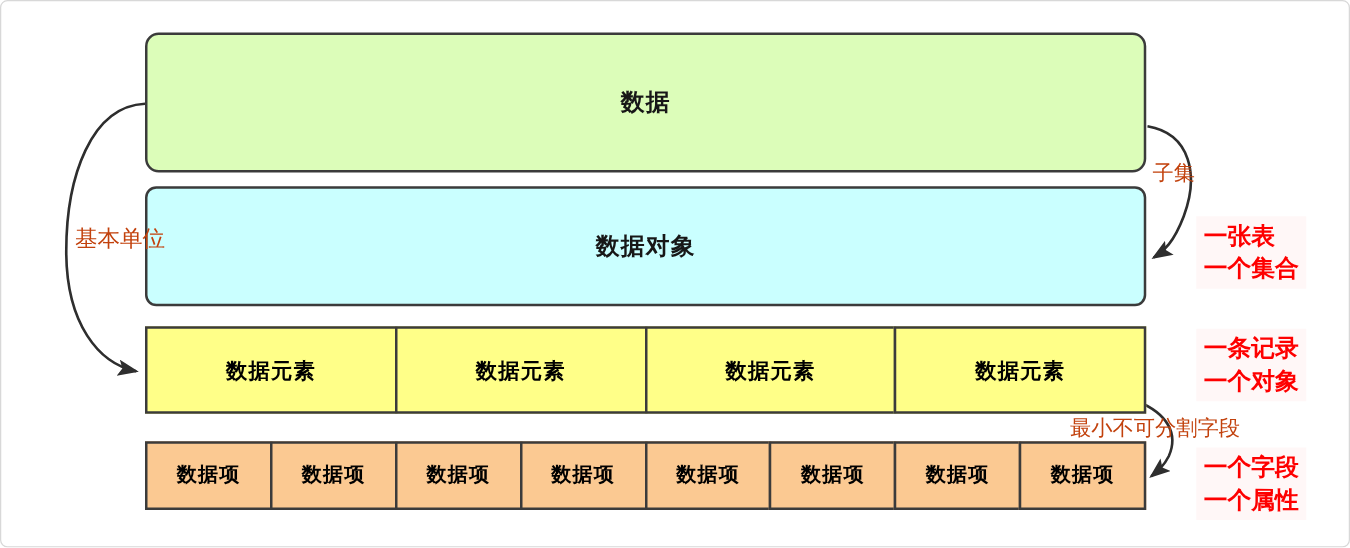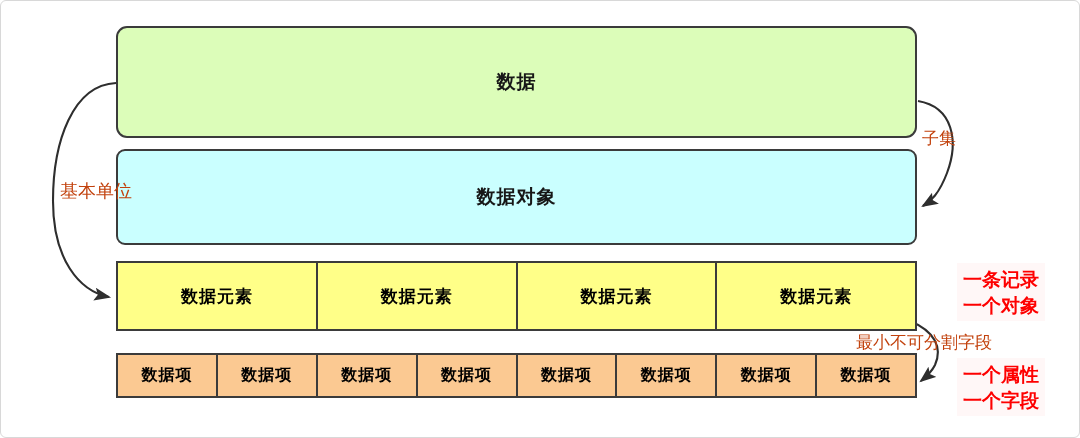--- a/index.html
+++ b/index.html
@@ -48,21 +48,21 @@
 
   .row {
     position: absolute;
     display: flex;
     box-sizing: border-box;
   }
   #row-elements {
     left: 115px; top: 260px; width: 801px; height: 70px;
   }
   #row-items {
-    left: 115px; top: 352px; width: 801px; height: 45px;
+    left: 115px; top: 352px; width: 801px; height: 55px;
   }
   .cell {
     box-sizing: border-box;
     border: 2px solid #3b3b3b;
     display: flex;
     align-items: center;
     justify-content: center;
     font-weight: bold;
     color: #000000;
     letter-spacing: 1px;
@@ -190,24 +190,28 @@
       <span>数据项</span>
     </div>
   </div>
 
   <div class="label" id="label-basic-unit">基本单位</div>
 
   <div class="label" id="label-subset">子集</div>
 
   <div class="label" id="label-smallest">最小不可分割字段</div>
 
+  <div class="note" id="note-table">
+    <div>一张表</div>
+    <div>一个集合</div>
+  </div>
 
   <div class="note" id="note-record">
     <div>一条记录</div>
     <div>一个对象</div>
   </div>
 
   <div class="note" id="note-field">
+    <div>一个字段</div>
     <div>一个属性</div>
-    <div>一个字段</div>
   </div>
 
 </div>
 
 </body></html>

